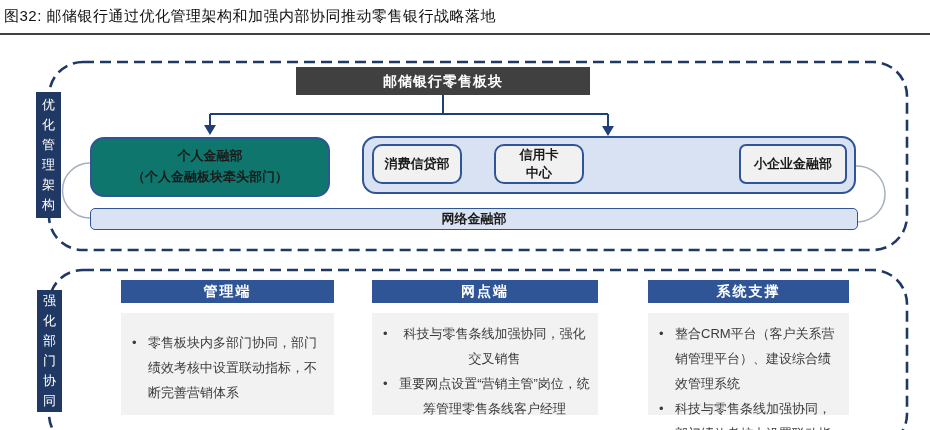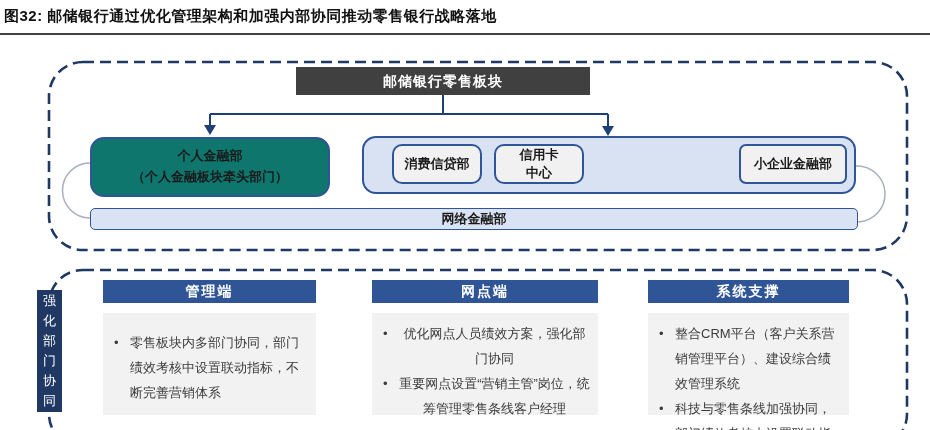--- a/index.html
+++ b/index.html
@@ -4,21 +4,21 @@
 <style>
   html,body{margin:0;padding:0;background:#ffffff;}
   #canvas{
     position:relative;width:930px;height:430px;overflow:hidden;background:#ffffff;
     font-family:"Liberation Sans","DejaVu Sans",sans-serif;
     -webkit-font-smoothing:antialiased;
   }
   .abs{position:absolute;box-sizing:border-box;}
 
   
-  .fig-title{left:4px;top:7px;width:920px;font-size:15px;font-weight:bold;color:#111;letter-spacing:.5px;}
+  .fig-title{left:4px;top:7px;width:920px;font-size:15px;font-weight:normal;color:#111;letter-spacing:.5px;}
   .title-rule{left:0;top:33px;width:930px;height:2px;background:#404040;}
 
   
   svg.overlay{position:absolute;left:0;top:0;z-index:0;}
 
   
   .side-label{
     width:25px;background:#1f3864;color:#ffffff;z-index:2;
     display:flex;align-items:center;justify-content:center;text-align:center;
   }
@@ -41,39 +41,39 @@
   .dept-container{
     left:362px;top:136px;width:494px;height:58px;background:#d9e2f3;border:2px solid #2f5597;
     border-radius:14px;z-index:1;
   }
   .dept-box{
     top:144px;height:40px;background:#f1f1f1;border:2px solid #2f5597;border-radius:10px;
     color:#1a1a1a;font-size:13px;font-weight:bold;line-height:1.35;
     display:flex;align-items:center;justify-content:center;text-align:center;
     white-space:pre-line;z-index:2;
   }
-  .dept-0{left:372px;width:90px;margin-left:20px;}
+  .dept-0{left:372px;width:90px;}
   .dept-1{left:494px;width:90px;}
   .dept-2{left:592px;width:126px;}
   .dept-3{left:739px;width:108px;border-radius:7px;}
   .net-bar{
     left:90px;top:208px;width:768px;height:22px;background:#dae3f3;border:1.5px solid #2f5597;
     border-radius:5px;color:#1a1a1a;font-size:13px;font-weight:bold;line-height:20px;
     text-align:center;z-index:1;
   }
 
   
   .col-header{
     top:280px;height:23px;background:#2f5597;color:#ffffff;font-size:14px;font-weight:bold;
     line-height:23px;text-align:center;letter-spacing:2px;z-index:1;
   }
   .col-body{
     top:313px;height:102px;background:#f2f2f2;z-index:1;color:#3b3b3b;font-size:13px;
   }
-  .col-0{left:103px;width:213px;}
+  .col-0{left:121px;width:213px;}
   .col-1{left:372px;width:226px;text-align:center;}
   .col-2{left:648px;width:201px;}
   .col-body ul{margin:0;padding:8px 8px 0 0;list-style:none;}
   .col-body.pad-center ul{padding-top:17px;}
   .col-body li{position:relative;padding-left:27px;line-height:25px;font-weight:500;}
   .col-body li::before{content:"•";position:absolute;left:11px;top:0;color:#3b3b3b;}
 </style>
 </head>
 <body>
 
@@ -88,20 +88,23 @@
     <rect x="49" y="270" width="858" height="178" rx="34" fill="none" stroke="#1f3864" stroke-width="2.6" stroke-dasharray="11 6"></rect>
 
     <path d="M443 95 V114 M210 114 H608 M210 114 V126 M608 114 V127" fill="none" stroke="#1f3f77" stroke-width="2"></path>
     <polygon points="204,125 216,125 210,135" fill="#1f3f77"></polygon>
     <polygon points="602,126 614,126 608,136" fill="#1f3f77"></polygon>
 
     <path d="M90 163 A27.5 27.5 0 0 0 90 218" fill="none" stroke="#a6b0bd" stroke-width="1.5"></path>
     <path d="M856 166 A27.5 27.5 0 1 1 858 222" fill="none" stroke="#a6b0bd" stroke-width="1.5"></path>
   </svg>
 
+  <div class="abs side-label" style="left:36px;top:92px;height:126px;">
+    <span>优化管理架构</span>
+  </div>
 
   <div class="abs root-box">邮储银行零售板块</div>
 
   <div class="abs lead-box">个人金融部
 （个人金融板块牵头部门）</div>
 
   <div class="abs dept-container"></div>
 
   <div class="abs dept-box dept-0">消费信贷部</div>
   <div class="abs dept-box dept-1">信用卡
@@ -117,21 +120,21 @@
   <div class="abs col-header col-0">管理端</div>
   <div class="abs col-body col-0 pad-center">
     <ul>
       <li>零售板块内多部门协同，部门绩效考核中设置联动指标，不断完善营销体系</li>
     </ul>
   </div>
 
   <div class="abs col-header col-1">网点端</div>
   <div class="abs col-body col-1">
     <ul>
-      <li>优化网点人员绩效方案，强化部门协同</li>
+      <li>科技与零售条线加强协同，强化交叉销售</li>
       <li>重要网点设置“营销主管”岗位，统筹管理零售条线客户经理</li>
     </ul>
   </div>
 
   <div class="abs col-header col-2">系统支撑</div>
   <div class="abs col-body col-2">
     <ul>
       <li>整合CRM平台（客户关系营销管理平台）、建设综合绩效管理系统</li>
       <li>科技与零售条线加强协同，部门绩效考核中设置联动指标</li>
     </ul>

